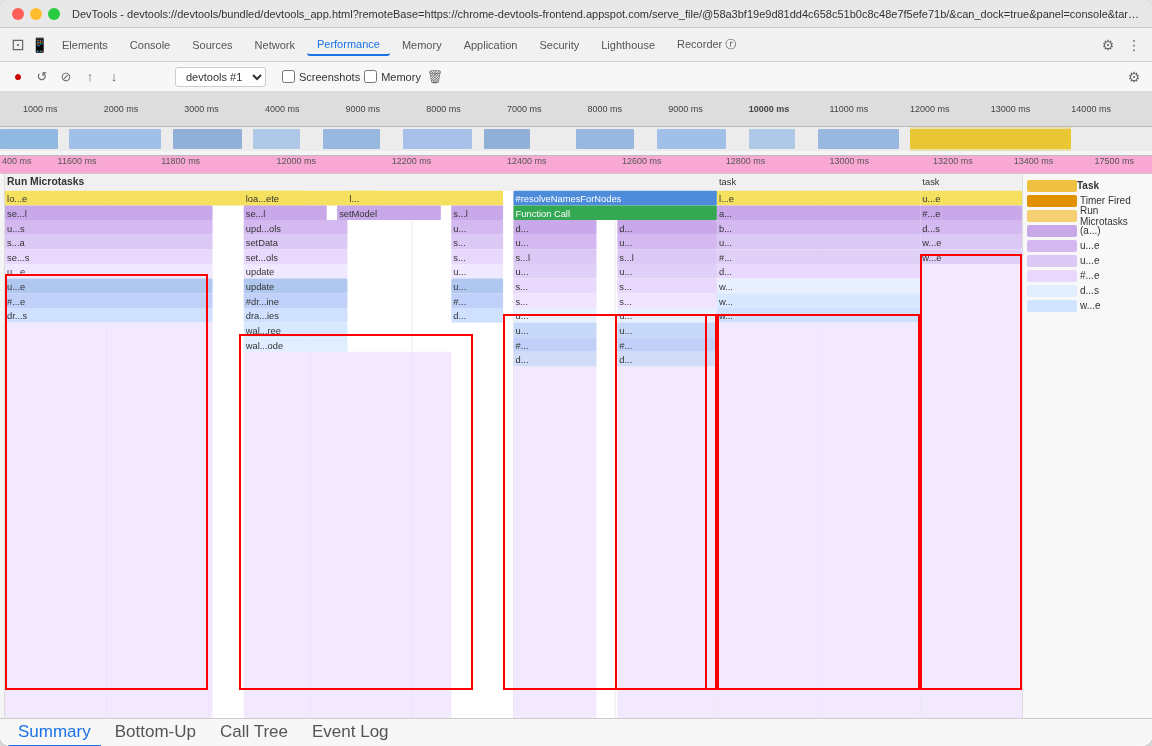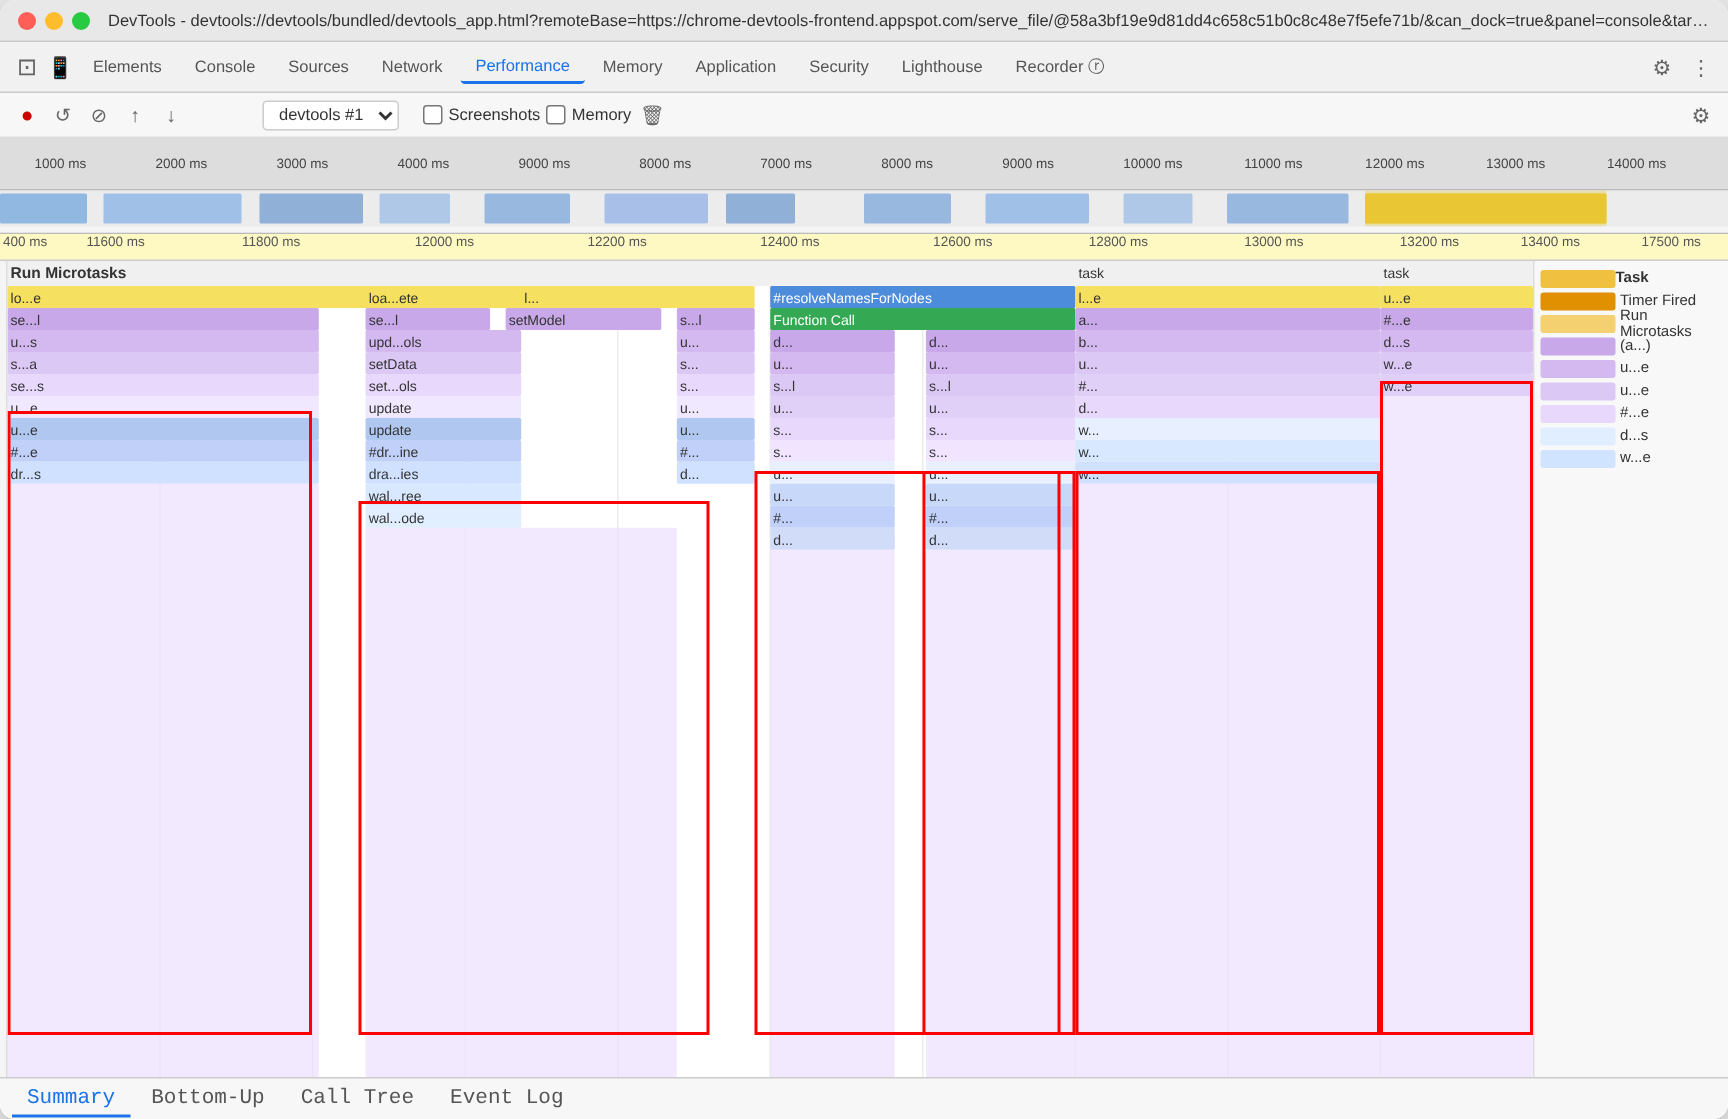--- a/index.html
+++ b/index.html
@@ -165,25 +165,24 @@
       border-top: 1px solid #ccc;
       display: flex;
       align-items: center;
       padding: 0 8px;
       gap: 4px;
       flex-shrink: 0;
     }
 
     .bottom-tab {
       padding: 3px 10px;
-      font-size: 14px;
+      font-size: 17px;
       color: #555;
       cursor: pointer;
       border-bottom: 2px solid transparent;
-      font-family: Liberation Mono, monospace;
     }
 
     .bottom-tab.active {
       color: #1a73e8;
       border-bottom: 2px solid #1a73e8;
     }
 
     .overview-strip {
       height: 64px;
       flex-shrink: 0;
@@ -250,21 +249,21 @@
     
     .main-timeline {
       flex: 1;
       display: flex;
       flex-direction: column;
       overflow: hidden;
     }
 
     .timeline-header-ruler {
       height: 18px;
-      background: #fef9c3;
+      background: #f9a8d4;
       border-bottom: 1px solid #ccc;
       position: relative;
       flex-shrink: 0;
       text-decoration: underline;
     }
 
     .thr-mark {
       position: absolute;
       font-size: 9px;
       color: #555;
@@ -401,21 +400,21 @@
       <div class="overview-time-labels">
         <span class="otl" style="left:2%;">1000 ms</span>
         <span class="otl" style="left:9%;">2000 ms</span>
         <span class="otl" style="left:16%;">3000 ms</span>
         <span class="otl" style="left:23%;">4000 ms</span>
         <span class="otl" style="left:30%;">9000 ms</span>
         <span class="otl" style="left:37%;">8000 ms</span>
         <span class="otl" style="left:44%;">7000 ms</span>
         <span class="otl" style="left:51%;">8000 ms</span>
         <span class="otl" style="left:58%;">9000 ms</span>
-        <span class="otl" style="left:65%;">10000 ms</span>
+        <span class="otl" style="left:65%;font-weight:bold;">10000 ms</span>
         <span class="otl" style="left:72%;">11000 ms</span>
         <span class="otl" style="left:79%;">12000 ms</span>
         <span class="otl" style="left:86%;">13000 ms</span>
         <span class="otl" style="left:93%;">14000 ms</span>
       </div>
 
       <div class="overview-cpu-strip">
 
         <div class="cpu-seg" style="left:0%;width:5%;background:#90b8e0;"></div>
         <div class="cpu-seg" style="left:6%;width:8%;background:#a0c0e8;"></div>

